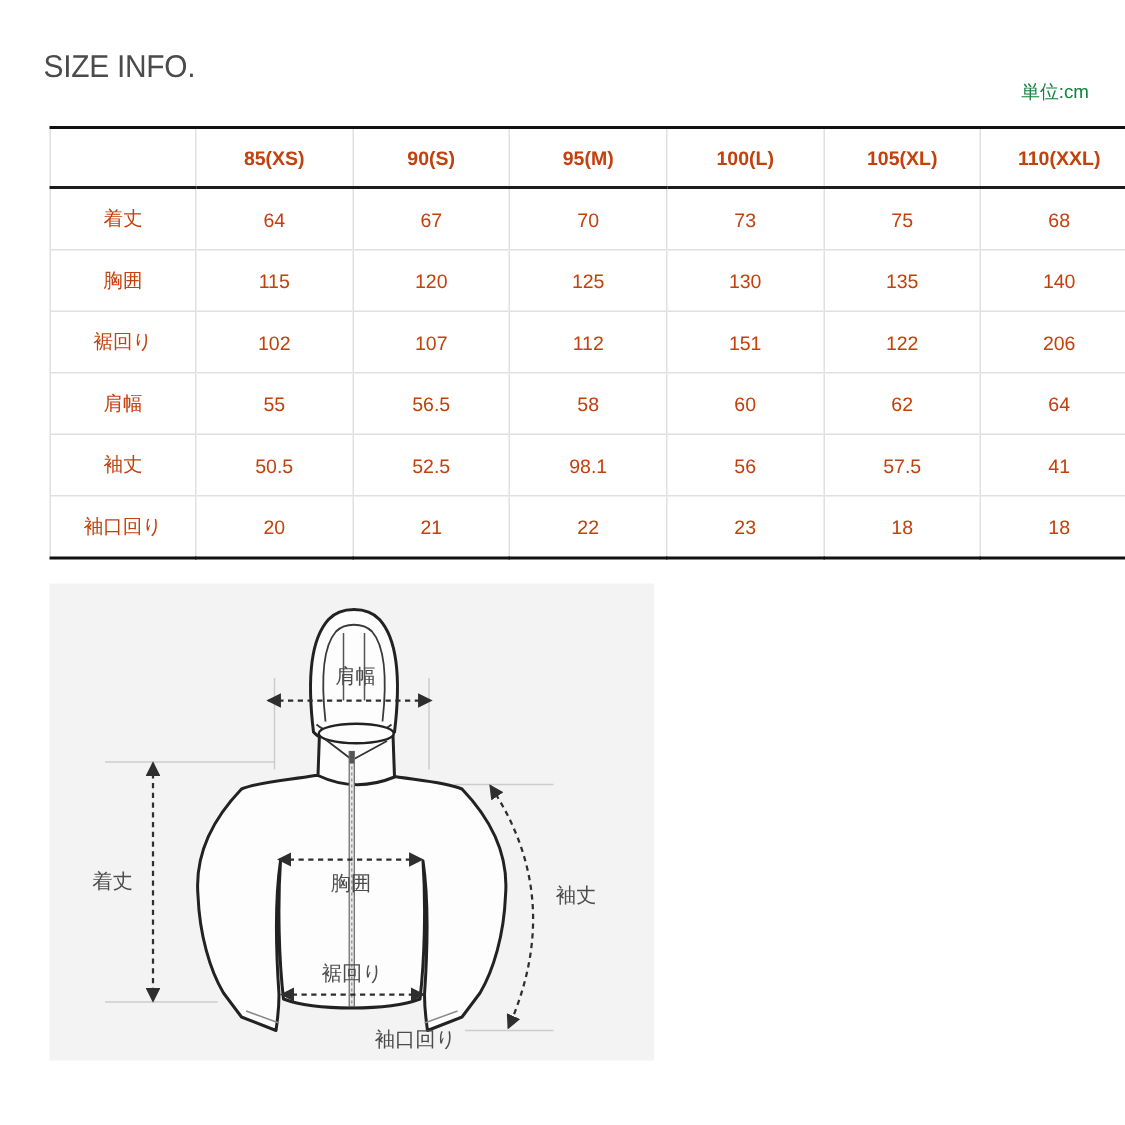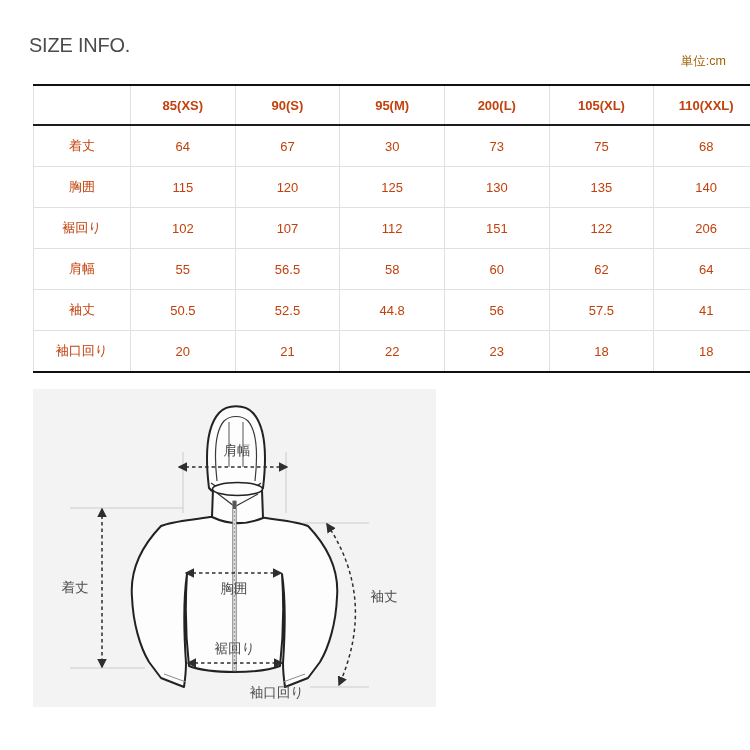--- a/index.html
+++ b/index.html
@@ -11,21 +11,21 @@
     overflow:hidden;
   }
   .title {
     position:absolute; left:29px; top:33px;
     font-size:21px; font-weight:500; color:#4b4b4b;
     letter-spacing:-0.2px;
     transform:scaleX(.95); transform-origin:left center;
   }
   .unit {
     position:absolute; right:24px; top:53px;
-    font-size:12.5px; color:#a16207;
+    font-size:12.5px; color:#15803d;
   }
   table.size-table {
     position:absolute; left:33px; top:84px;
     width:726px;
     border-collapse:collapse; table-layout:fixed;
     border-top:2px solid #111111;
     border-bottom:2px solid #111111;
     border-left:1px solid #e0e0e0;
     border-right:1px solid #e0e0e0;
     font-size:13px; color:#c2410c;
@@ -72,31 +72,31 @@
         <col>
         <col>
         <col>
     </colgroup>
     <thead>
       <tr>
         <th></th>
         <th>85(XS)</th>
         <th>90(S)</th>
         <th>95(M)</th>
-        <th>200(L)</th>
+        <th>100(L)</th>
         <th>105(XL)</th>
         <th>110(XXL)</th>
       </tr>
     </thead>
     <tbody>
       <tr>
         <th>着丈</th>
         <td>64</td>
         <td>67</td>
-        <td>30</td>
+        <td>70</td>
         <td>73</td>
         <td>75</td>
         <td>68</td>
       </tr>
       <tr>
         <th>胸囲</th>
         <td>115</td>
         <td>120</td>
         <td>125</td>
         <td>130</td>
@@ -118,21 +118,21 @@
         <td>56.5</td>
         <td>58</td>
         <td>60</td>
         <td>62</td>
         <td>64</td>
       </tr>
       <tr>
         <th>袖丈</th>
         <td>50.5</td>
         <td>52.5</td>
-        <td>44.8</td>
+        <td>98.1</td>
         <td>56</td>
         <td>57.5</td>
         <td>41</td>
       </tr>
       <tr>
         <th>袖口回り</th>
         <td>20</td>
         <td>21</td>
         <td>22</td>
         <td>23</td>

